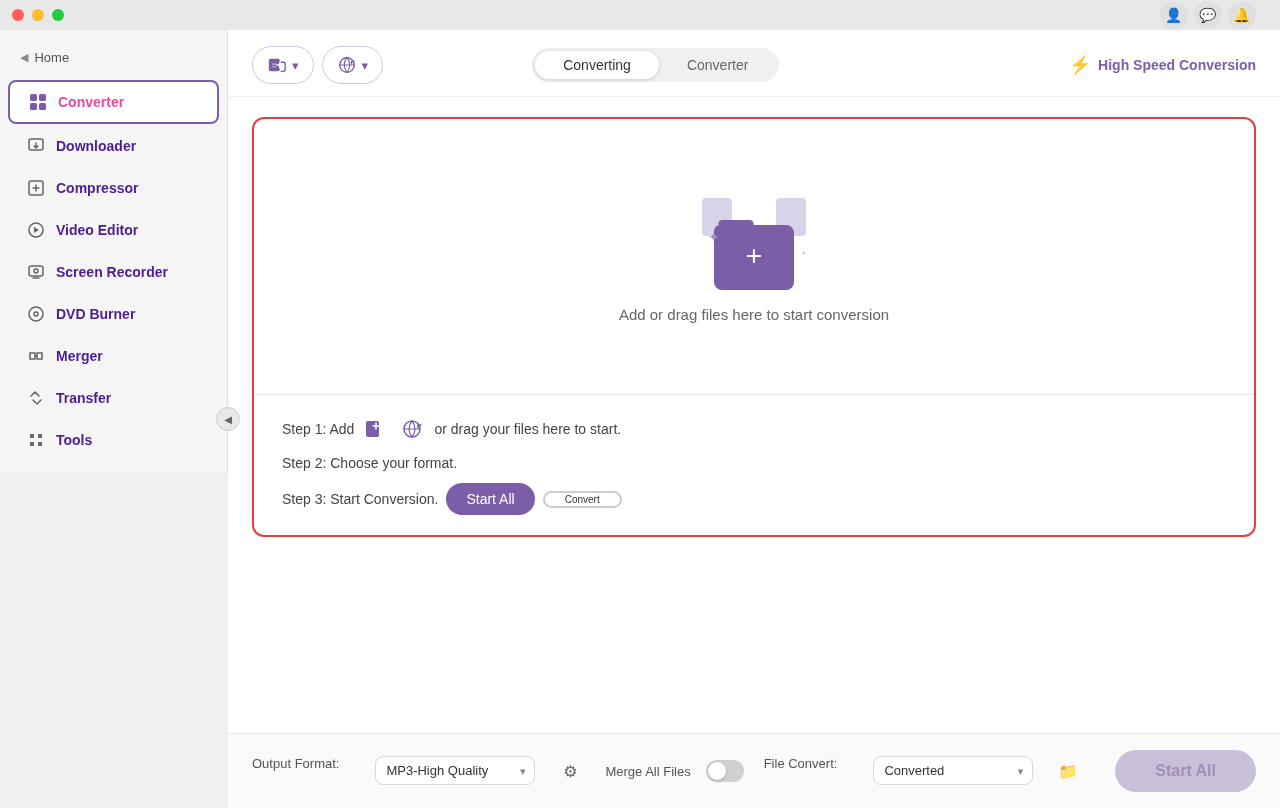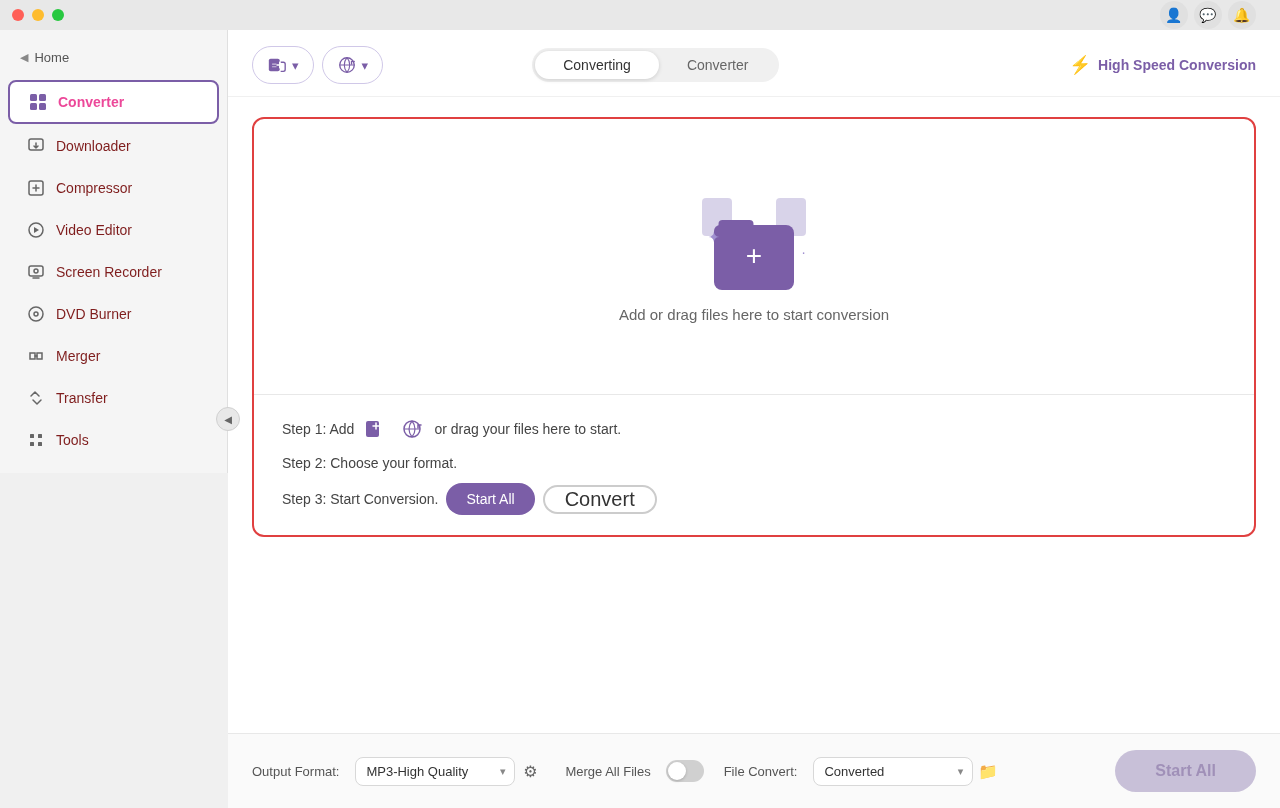--- a/index.html
+++ b/index.html
@@ -61,24 +61,25 @@
     .sidebar-home-arrow {
       font-size: 11px;
       color: #888;
     }
     .sidebar-item {
       display: flex;
       align-items: center;
       gap: 10px;
       padding: 10px 18px;
       font-size: 14px;
-      color: #7f1d1d;
+      color: #4c1d95;
       cursor: pointer;
       border-radius: 8px;
       margin: 1px 8px;
+      font-weight: bold;
     }
     .sidebar-item.active {
       background: #fff;
       border: 2px solid #7b5ea7;
       color: #ec4899;
       font-weight: 600;
     }
     .sidebar-icon {
       width: 20px;
       height: 20px;
@@ -298,39 +299,38 @@
       font-size: 14px;
       font-weight: 500;
       cursor: pointer;
     }
     .convert-btn {
       padding: 1px 20px;
       background: white;
       color: #333;
       border: 2px solid #ccc;
       border-radius: 20px;
-      font-size: 20px;
+      font-size: 10px;
       font-weight: 500;
       cursor: pointer;
     }
 
     
     .bottom-bar {
       background: #fafafa;
       border-top: 1px solid #e8e8e8;
       padding: 16px 24px;
       display: flex;
       align-items: center;
       gap: 20px;
       flex-shrink: 0;
     }
     .bottom-field {
       display: flex;
-      align-items: center;
-      gap: 0;
+      gap: 20px;
       font-size: 13px;
       color: #555;
     }
     .bottom-select {
       padding: 6px 28px 6px 10px;
       border: 1.5px solid #d8d8d8;
       border-radius: 8px;
       font-size: 13px;
       color: #333;
       background: white;

